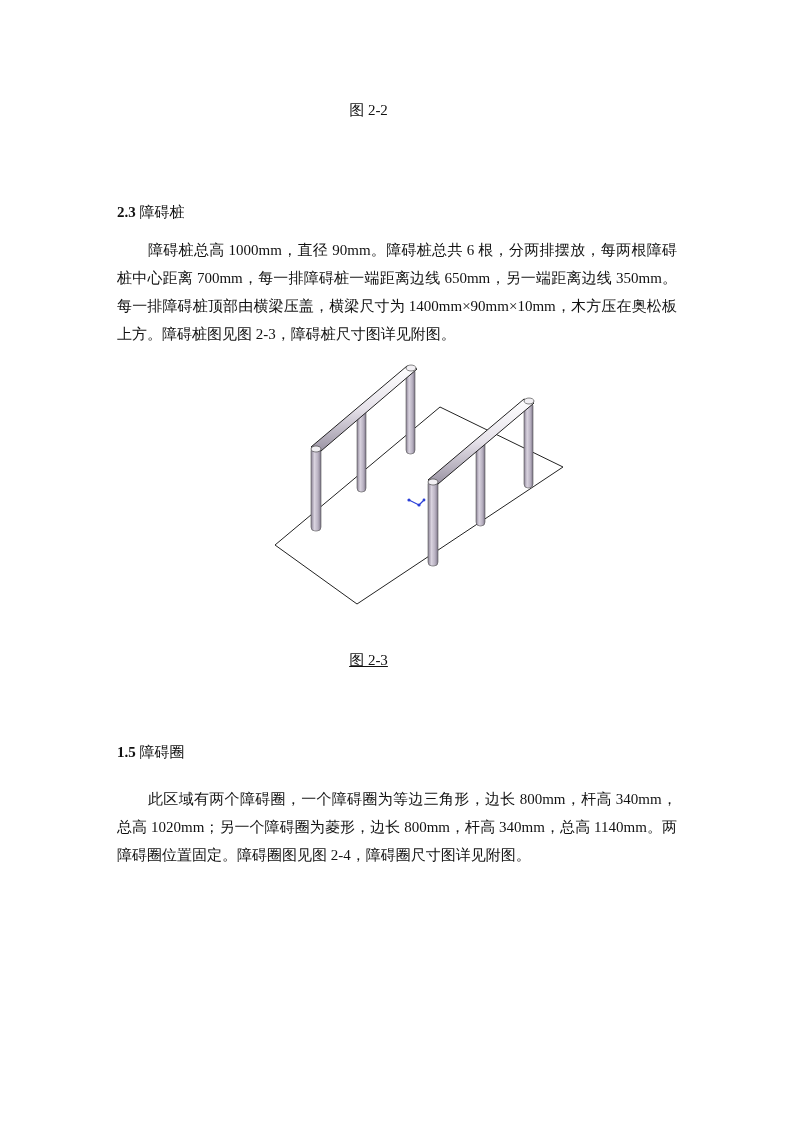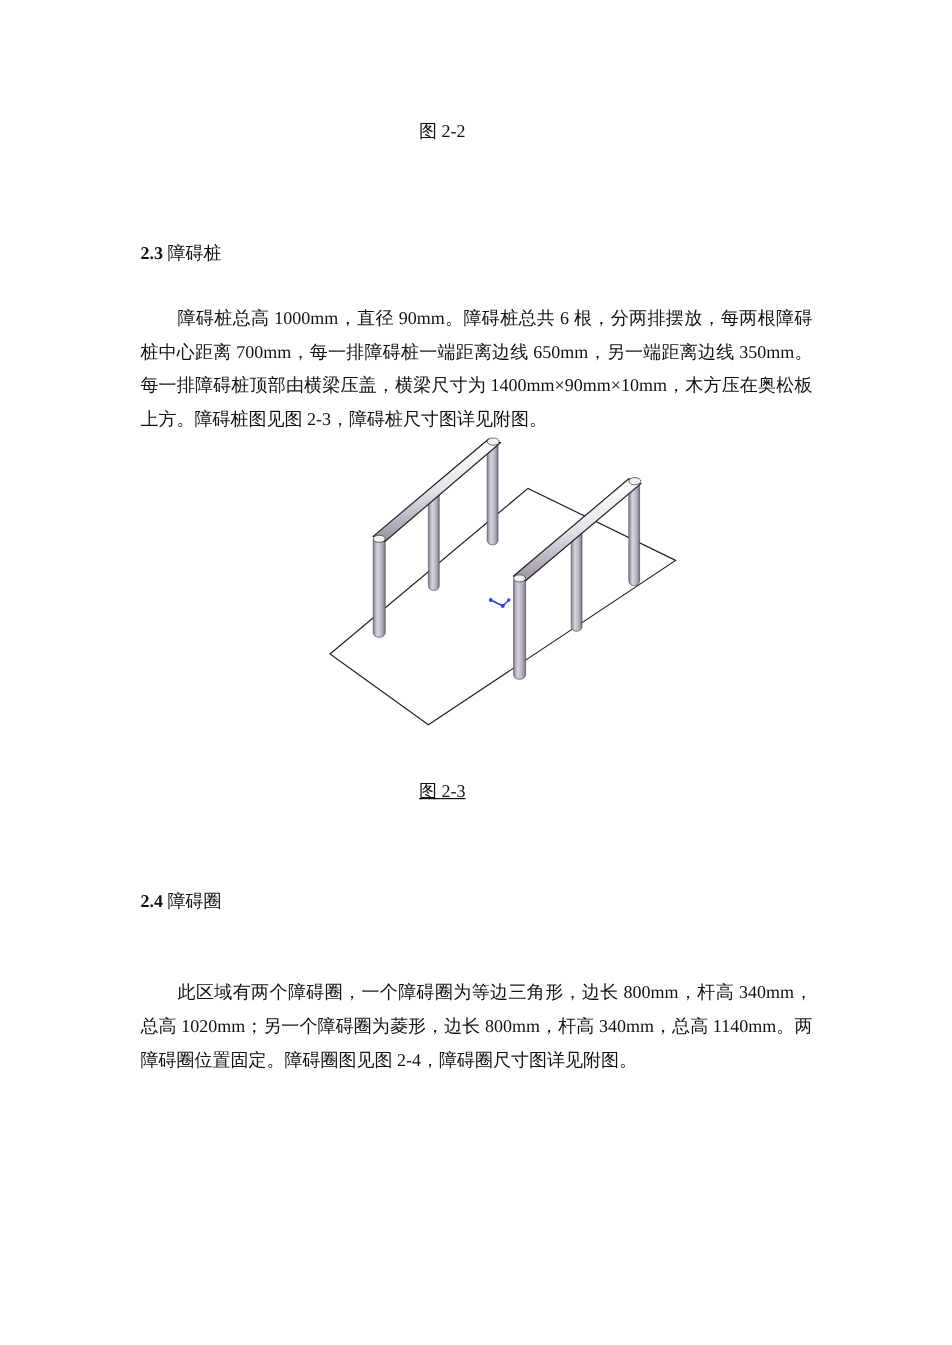--- a/index.html
+++ b/index.html
@@ -16,21 +16,21 @@
 </head>
 <body>
 
 <div class="caption" style="top:100px;">图 2-2</div>
 
 <div class="heading" style="top:202px;text-align:right;">
   <span class="num">2.3</span>
   <span>障碍桩</span>
 </div>
 
-<p class="para" style="top:252px;font-family:Liberation Serif, serif;">障碍桩总高 1000mm，直径 90mm。障碍桩总共 6 根，分两排摆放，每两根障碍桩中心距离 700mm，每一排障碍桩一端距离边线 650mm，另一端距离边线 350mm。每一排障碍桩顶部由横梁压盖，横梁尺寸为 1400mm×90mm×10mm，木方压在奥松板上方。障碍桩图见图 2-3，障碍桩尺寸图详见附图。</p>
+<p class="para" style="top:236px;font-family:Liberation Serif, serif;">障碍桩总高 1000mm，直径 90mm。障碍桩总共 6 根，分两排摆放，每两根障碍桩中心距离 700mm，每一排障碍桩一端距离边线 650mm，另一端距离边线 350mm。每一排障碍桩顶部由横梁压盖，横梁尺寸为 1400mm×90mm×10mm，木方压在奥松板上方。障碍桩图见图 2-3，障碍桩尺寸图详见附图。</p>
 
 <div class="figure">
   <svg width="320" height="260" viewBox="260 355 320 260" xmlns="http://www.w3.org/2000/svg">
     <defs>
       <linearGradient id="postg" x1="0" x2="1" y1="0" y2="0">
         <stop offset="0" stop-color="#8a8294"></stop>
         <stop offset="0.35" stop-color="#d9d3df"></stop>
         <stop offset="0.7" stop-color="#b9b2c2"></stop>
         <stop offset="1" stop-color="#7d7588"></stop>
       </linearGradient>
@@ -69,17 +69,17 @@
 
     <polygon points="428,480 524,399 534,403 438,484" fill="url(#beamg)" stroke="#222" stroke-width="1"></polygon>
     <ellipse cx="433" cy="482" rx="5" ry="3" fill="#f2f0f4" stroke="#333" stroke-width="0.6"></ellipse>
     <ellipse cx="529" cy="401" rx="5" ry="3" fill="#f2f0f4" stroke="#333" stroke-width="0.6"></ellipse>
   </svg>
 </div>
 
 <div class="caption" style="top:650px;text-decoration:underline;">图 2-3</div>
 
 <div class="heading" style="top:742px;">
-  <span class="num">2.4</span>
+  <span class="num">1.5</span>
   <span>障碍圈</span>
 </div>
 
-<p class="para" style="top:814px;">此区域有两个障碍圈，一个障碍圈为等边三角形，边长 800mm，杆高 340mm，总高 1020mm；另一个障碍圈为菱形，边长 800mm，杆高 340mm，总高 1140mm。两障碍圈位置固定。障碍圈图见图 2-4，障碍圈尺寸图详见附图。</p>
+<p class="para" style="top:785px;">此区域有两个障碍圈，一个障碍圈为等边三角形，边长 800mm，杆高 340mm，总高 1020mm；另一个障碍圈为菱形，边长 800mm，杆高 340mm，总高 1140mm。两障碍圈位置固定。障碍圈图见图 2-4，障碍圈尺寸图详见附图。</p>
 
 </body></html>

